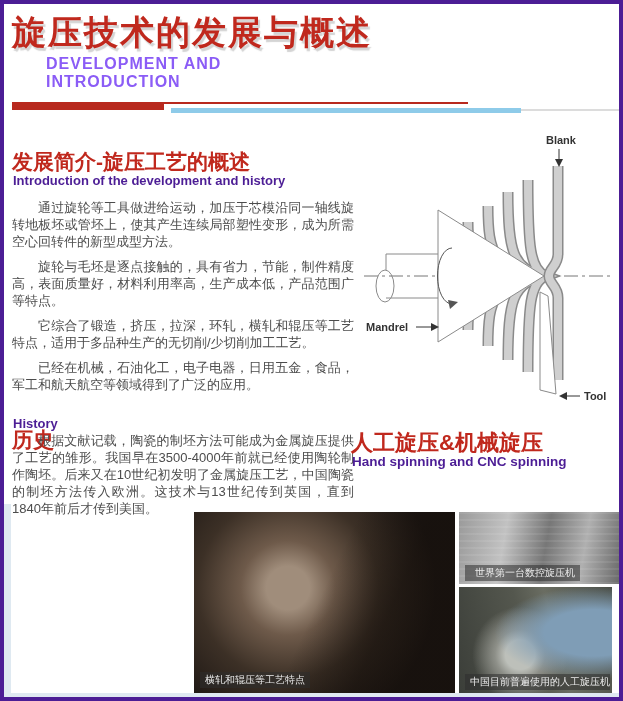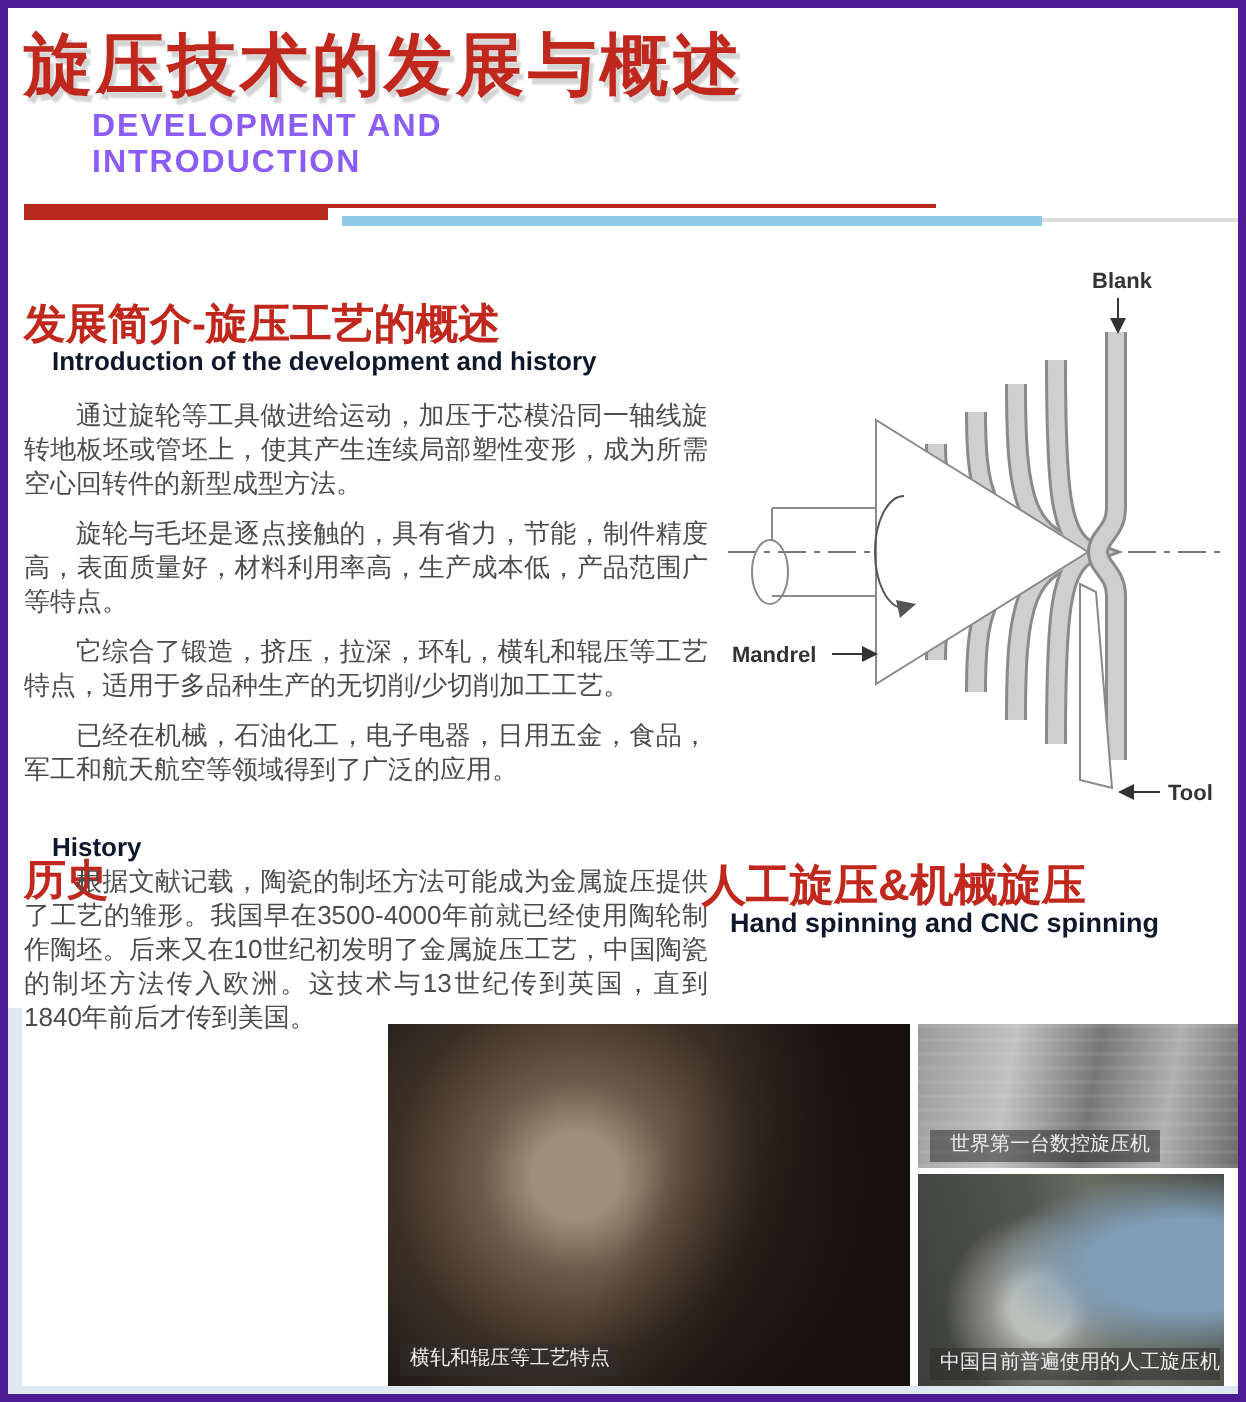--- a/index.html
+++ b/index.html
@@ -21,21 +21,21 @@
     left:10px; top:51px; font-size:16px; font-weight:bold; color:#8b5cf6;
     line-height:18px; letter-spacing:1px;margin-left:32px;
   }
   .bar-red-thick { left:8px;  top:98px;  width:152px; height:8px; background:#b8291e; }
   .bar-red-thin  { left:160px; top:98px; width:304px; height:2px; background:#b8291e; }
   .bar-blue      { left:167px; top:104px; width:350px; height:5px; background:#8ecbe9; }
   .bar-gray      { left:517px; top:105px; width:98px;  height:2px; background:#dcdcdc; }
 
   
   .sec-heading    { font-size:21px; font-weight:bold; color:#c0281d; white-space:nowrap; }
-  .sec-heading-en { font-size:13px; font-weight:bold; color:#0f172a; white-space:nowrap;margin-left:13px; }
+  .sec-heading-en { font-size:13px; font-weight:bold; color:#4c1d95; white-space:nowrap; }
 
   
   .body-copy { font-size:13px; color:#4c4c4c; line-height:17px; text-align:justify; }
   .body-copy p { text-indent:2em; margin:0 0 8px 0; }
 
   .overview-heading    { left:8px;  top:144px; }
   .overview-heading-en { left:9px;  top:169px; }
   .overview-paragraphs { left:8px;  top:195px; width:342px; }
 
   .history-heading     { left:8px;  top:386px;margin-top:36px; }

